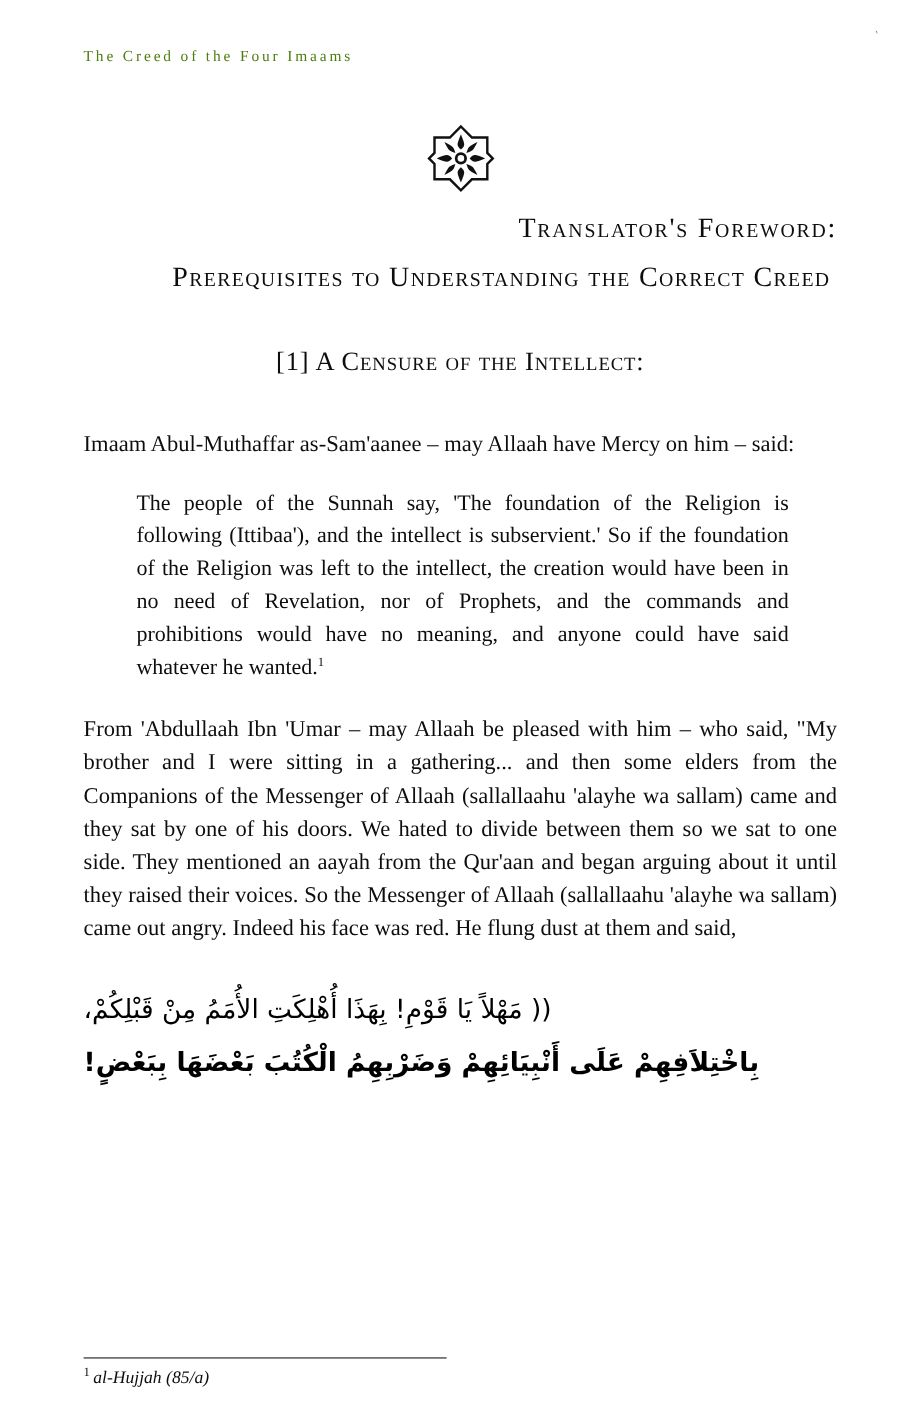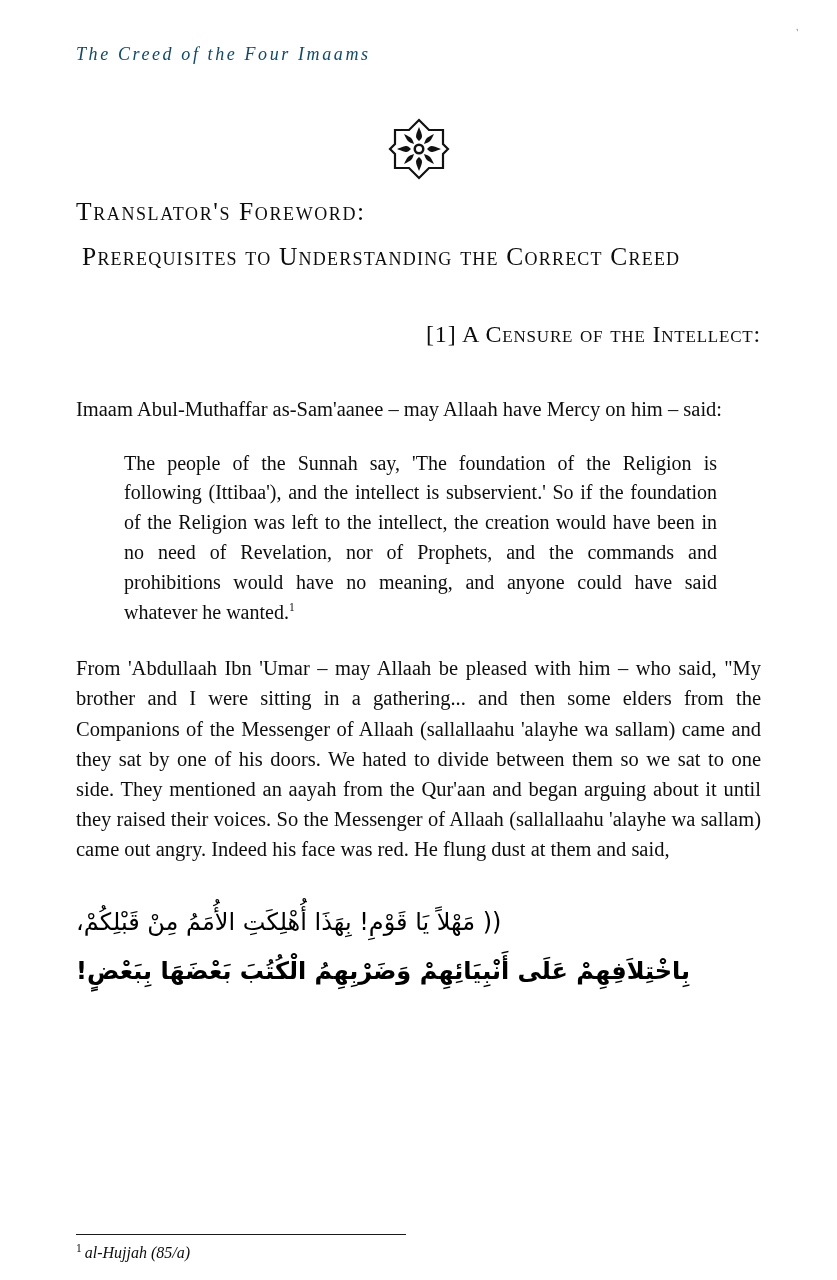--- a/index.html
+++ b/index.html
@@ -17,24 +17,23 @@
   }
   .page {
     position: relative;
     width: 837px;
     height: 1280px;
     box-sizing: border-box;
     padding: 44px 76px 0 76px;
   }
   .running-head {
     font-family: "Liberation Serif", serif;
-    font-style: italic;
-    font-size: 18px;
+    font-size: 14px;
     letter-spacing: 2.6px;
-    color: #0c4a6e;
+    color: #4d7c0f;
     white-space: nowrap;
   }
   .corner-mark {
     position: absolute;
     top: 26px;
     right: 38px;
     font-size: 11px;
     color: #7a7a7a;
     transform: rotate(-18deg);
   }
@@ -42,21 +41,21 @@
     text-align: center;
     margin-top: 52px;
     height: 66px;
   }
   .ornament {
     display: inline-block;
     width: 64px;
     height: 64px;
   }
   .title-block {
-    text-align: left;
+    text-align: right;
     margin-top: 10px;
   }
   .title-line-1 {
     font-size: 25.5px;
     letter-spacing: 1.6px;
     font-variant: small-caps;
     text-transform: capitalize;
     line-height: 1.5;
   }
   .title-line-2 {
@@ -65,21 +64,21 @@
     font-variant: small-caps;
     line-height: 1.42;
     margin-top: 8px;
     padding: 0 6px;
   }
   .section-heading {
     font-size: 24px;
     letter-spacing: 0.8px;
     font-variant: small-caps;
     margin-top: 46px;
-    text-align: right;
+    text-align: center;
   }
   p.body {
     font-size: 20.5px;
     line-height: 1.47;
     text-align: justify;
     margin: 26px 0 0 0;
     text-justify: inter-word;
   }
   p.body.first {
     margin-top: 46px;

